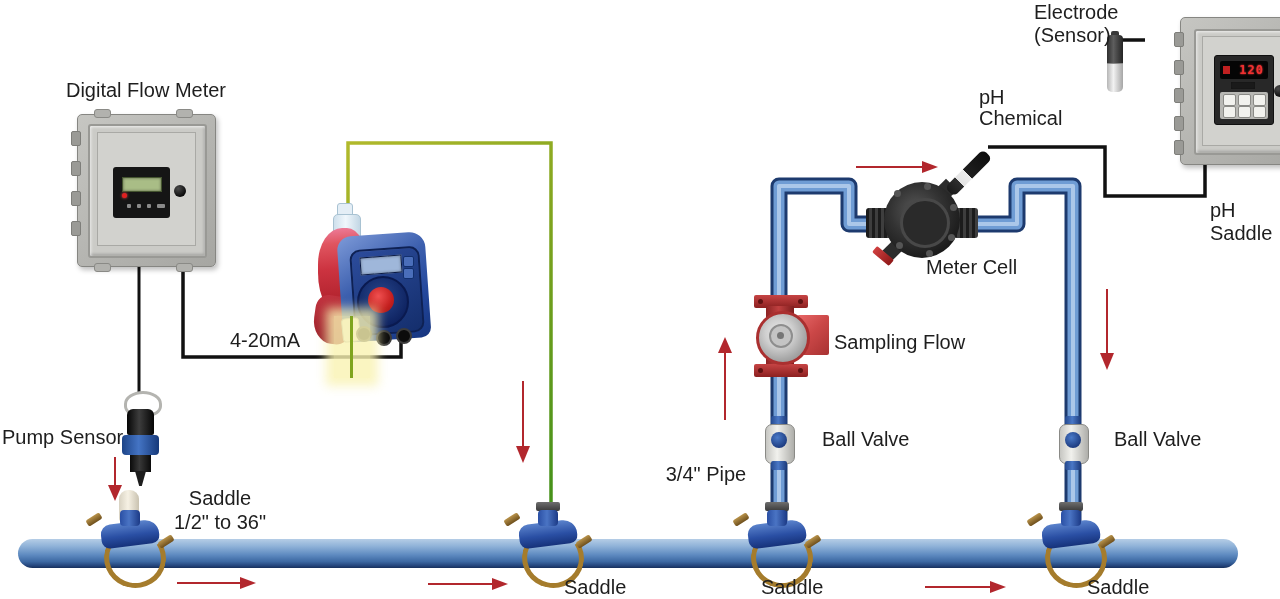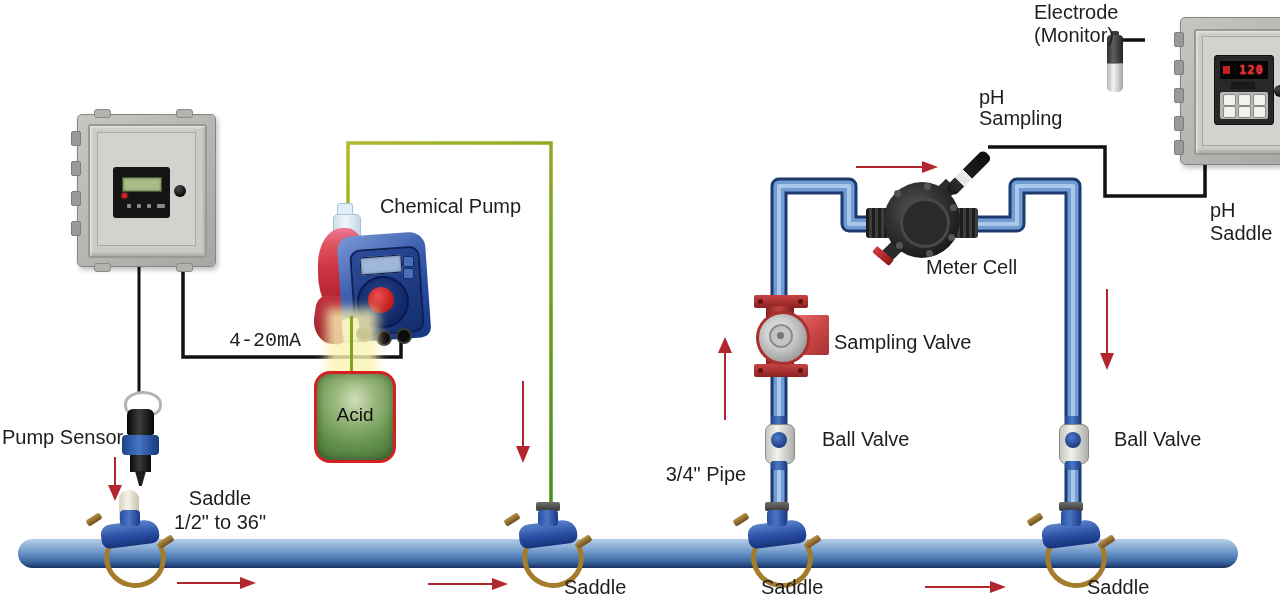--- a/index.html
+++ b/index.html
@@ -255,23 +255,20 @@
     <div class="abs" id="cp-ring"></div>
     <div class="abs" id="cp-knob"></div>
     <div class="abs" id="cp-fit"></div>
     <div class="cp-bknob" style="left:46px;top:126px;"></div>
     <div class="cp-bknob" style="left:66px;top:130px;"></div>
     <div class="cp-bknob" style="left:86px;top:128px;"></div>
   </div>
 
   <div class="abs" id="suction-glow">
     <div id="suction-line"></div>
-  </div>
-  <div class="abs" id="acid-tank">
-    <div id="acid-label">Acid</div>
   </div>
 
   <div class="saddle" style="left:82px;">
     <div class="sd-strap"></div>
     <div class="sd-bolt sd-bolt-l"></div>
     <div class="sd-bolt sd-bolt-r"></div>
     <div class="sd-corp"></div>
     <div class="sd-body"></div>
     <div class="sd-boss"></div>
   </div>
@@ -373,41 +370,41 @@
         <div class="pm-key" style="left:18px;top:2px;"></div>
         <div class="pm-key" style="left:33px;top:2px;"></div>
         <div class="pm-key" style="left:3px;top:14px;"></div>
         <div class="pm-key" style="left:18px;top:14px;"></div>
         <div class="pm-key" style="left:33px;top:14px;"></div>
       </div>
     </div>
     <div class="knob" style="left:93px;top:67px;width:12px;height:12px;"></div>
   </div>
 
+  <div class="lbl ctr" style="left:36px;top:80px;width:220px;">Digital Flow Meter</div>
   <div class="lbl" style="left:2px;top:427px;">Pump Sensor</div>
   <div class="lbl ctr" style="left:150px;top:486px;width:140px;line-height:24px;">
     <div>Saddle</div>
     <div>1/2" to 36"</div>
   </div>
-  <div class="lbl ctr" style="left:210px;top:330px;width:110px;font-family:Liberation Mono, monospace;">4-20mA</div>
-  <div class="lbl ctr" style="left:368px;top:196px;width:165px;">Chemical Pump</div>
+  <div class="lbl ctr" style="left:210px;top:330px;width:110px;">4-20mA</div>
   <div class="lbl ctr" style="left:646px;top:461px;width:120px;line-height:27px;">
     <div>3/4" Pipe</div>
   </div>
-  <div class="lbl" style="left:834px;top:332px;">Sampling Valve</div>
+  <div class="lbl" style="left:834px;top:332px;">Sampling Flow</div>
   <div class="lbl" style="left:822px;top:429px;">Ball Valve</div>
   <div class="lbl" style="left:1114px;top:429px;">Ball Valve</div>
   <div class="lbl" style="left:926px;top:257px;">Meter Cell</div>
   <div class="lbl" style="left:979px;top:87px;line-height:21px;">
     <div>pH</div>
-    <div>Sampling</div>
+    <div>Chemical</div>
   </div>
   <div class="lbl" style="left:1034px;top:1px;line-height:23px;">
     <div>Electrode</div>
-    <div>(Monitor)</div>
+    <div>(Sensor)</div>
   </div>
   <div class="lbl" style="left:1210px;top:199px;line-height:23px;">
     <div>pH</div>
     <div>Saddle</div>
   </div>
   <div class="lbl" style="left:564px;top:577px;">Saddle</div>
   <div class="lbl" style="left:761px;top:577px;">Saddle</div>
   <div class="lbl" style="left:1087px;top:577px;">Saddle</div>
 
 </div>

